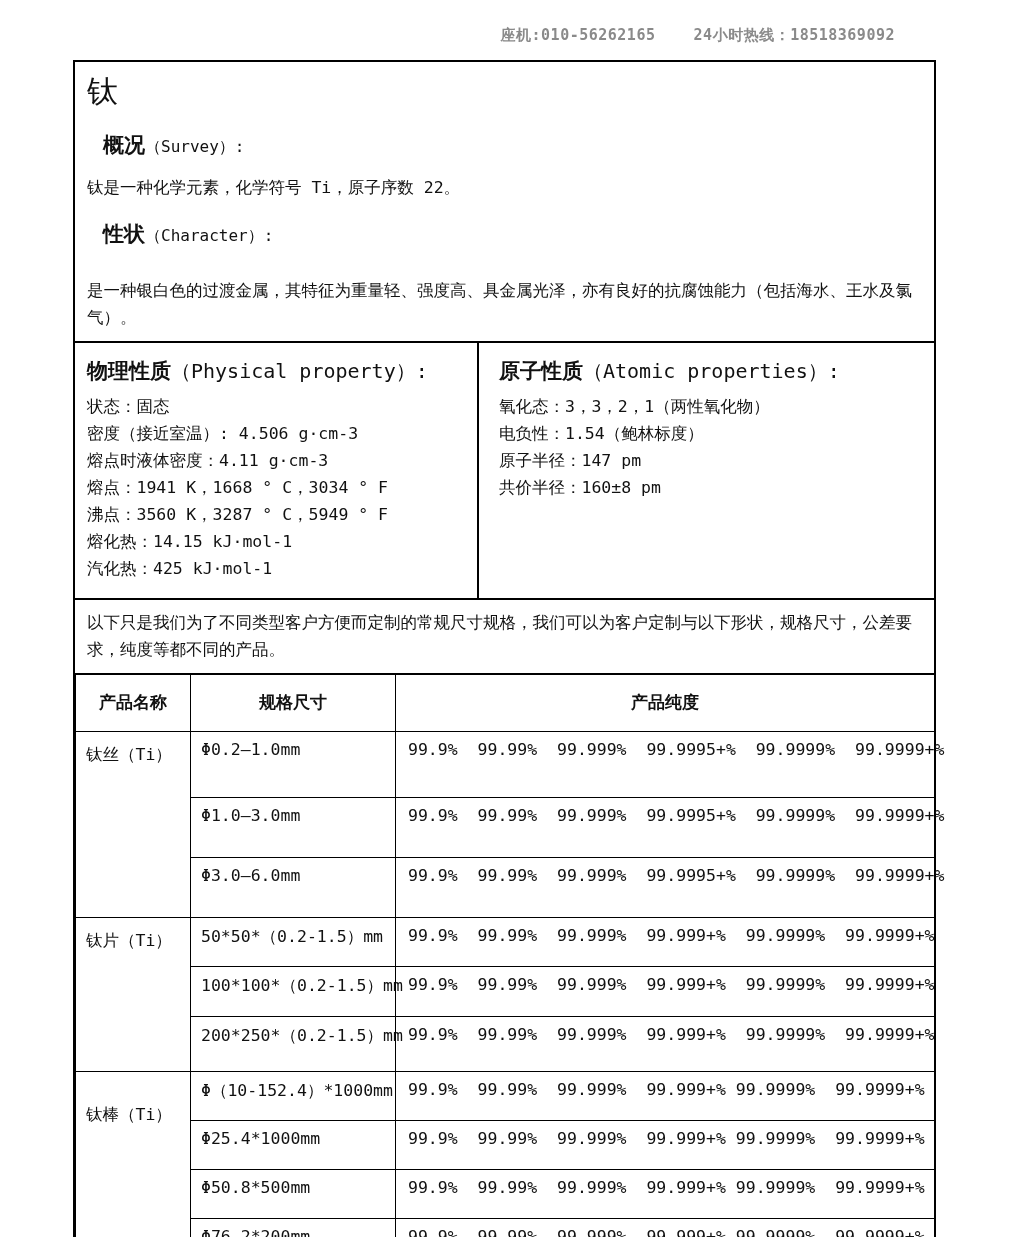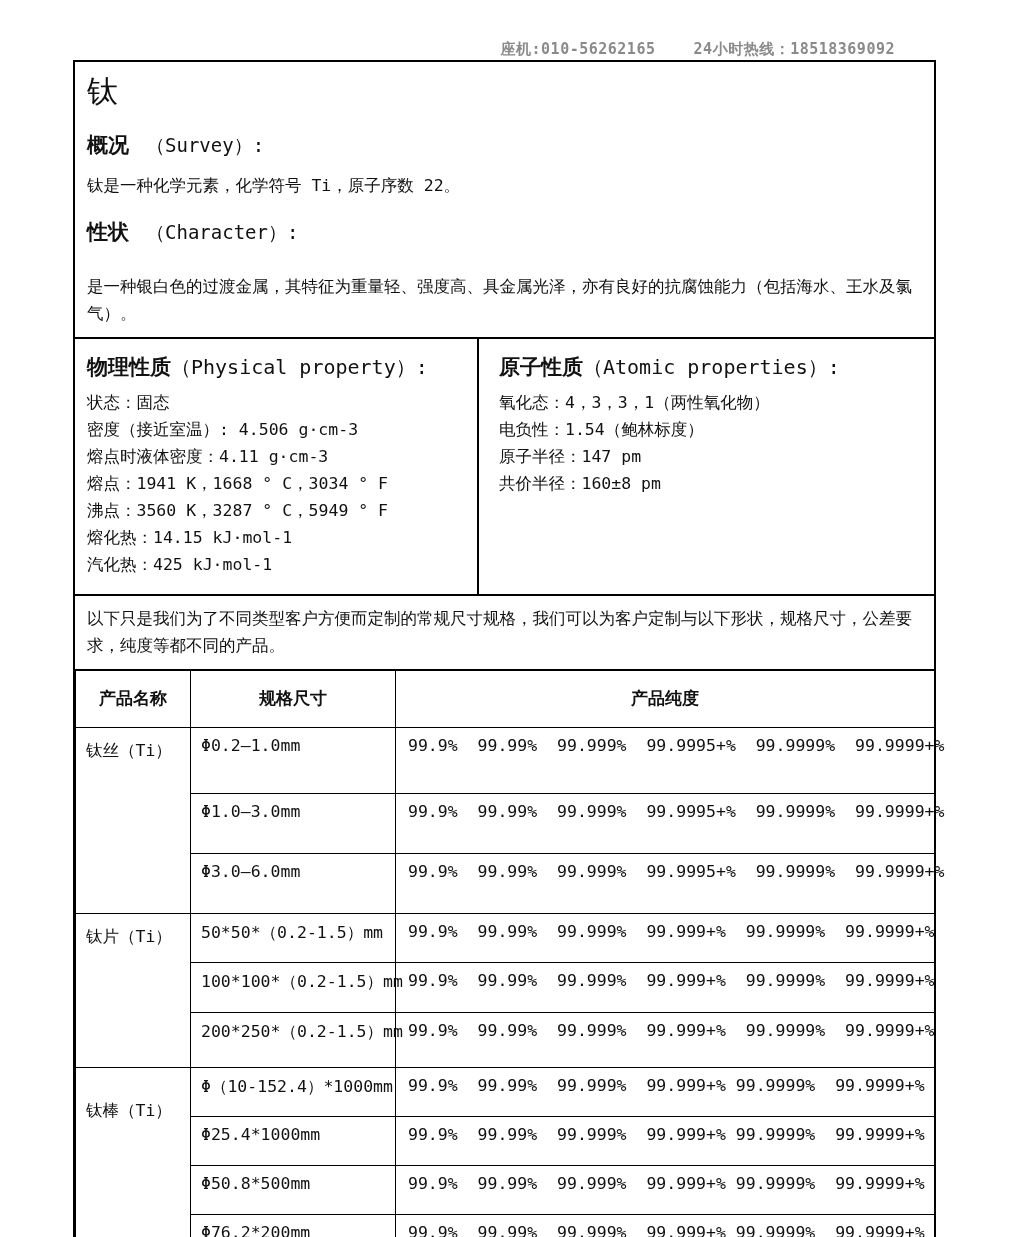--- a/index.html
+++ b/index.html
@@ -5,21 +5,21 @@
   * { box-sizing: border-box; margin: 0; padding: 0; }
   html, body {
     width: 1024px; height: 1237px;
     background: #ffffff;
     font-family: "DejaVu Sans Mono", "DejaVu Sans", monospace;
     color: #111111;
     position: relative;
   }
   .page-header {
     position: absolute;
-    top: 40px;
+    top: 26px;
     right: 129px;
     font-size: 15px;
     color: #8a8a8a;
     letter-spacing: 0.5px;
     white-space: pre;
     font-weight: bold;
   }
   .content-box {
     position: absolute;
     left: 73px;
@@ -32,22 +32,22 @@
     font-size: 31px;
     line-height: 38px;
     margin: 10px 0 0 12px;
     font-weight: 400;
   }
   .sec-heading {
     margin: 20px 0 0 12px;
     font-size: 21px;
     line-height: 30px;
   }
-  .sec-heading .zh { font-weight: bold; }
-  .sec-heading .en { font-weight: normal; font-size: 19px; margin-left: 17px; }
+  .sec-heading .zh { font-weight: bold; margin-left: 16px; }
+  .sec-heading .en { font-weight: normal; font-size: 16px; }
   .para {
     margin: 12px 14px 0 12px;
     font-size: 16.5px;
     line-height: 27px;
   }
   .mt-small { margin-top: 26px; }
   .props {
     display: flex;
     border-top: 2px solid #000;
     margin-top: 10px;
@@ -122,21 +122,21 @@
       <div class="prop-line">状态：固态</div>
       <div class="prop-line">密度（接近室温）: 4.506 g·cm-3</div>
       <div class="prop-line">熔点时液体密度：4.11 g·cm-3</div>
       <div class="prop-line">熔点：1941 K，1668 ° C，3034 ° F</div>
       <div class="prop-line">沸点：3560 K，3287 ° C，5949 ° F</div>
       <div class="prop-line">熔化热：14.15 kJ·mol-1</div>
       <div class="prop-line">汽化热：425 kJ·mol-1</div>
     </div>
     <div class="props-col props-right">
       <div class="props-heading"><span class="zh">原子性质</span><span class="en">（Atomic properties）:</span></div>
-      <div class="prop-line">氧化态：4，3，3，1（两性氧化物）</div>
+      <div class="prop-line">氧化态：3，3，2，1（两性氧化物）</div>
       <div class="prop-line">电负性：1.54（鲍林标度）</div>
       <div class="prop-line">原子半径：147 pm</div>
       <div class="prop-line">共价半径：160±8 pm</div>
     </div>
   </div>
 
   <div class="custom-note">以下只是我们为了不同类型客户方便而定制的常规尺寸规格，我们可以为客户定制与以下形状，规格尺寸，公差要求，纯度等都不同的产品。</div>
 
   <table class="products">
     <colgroup>

